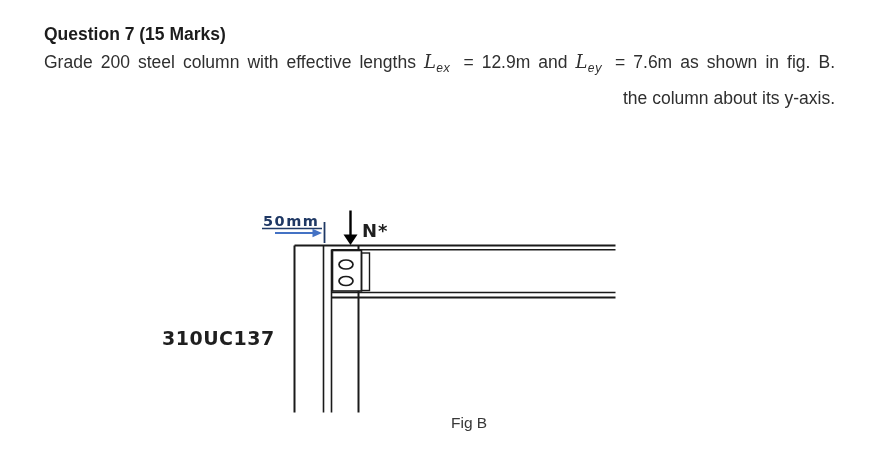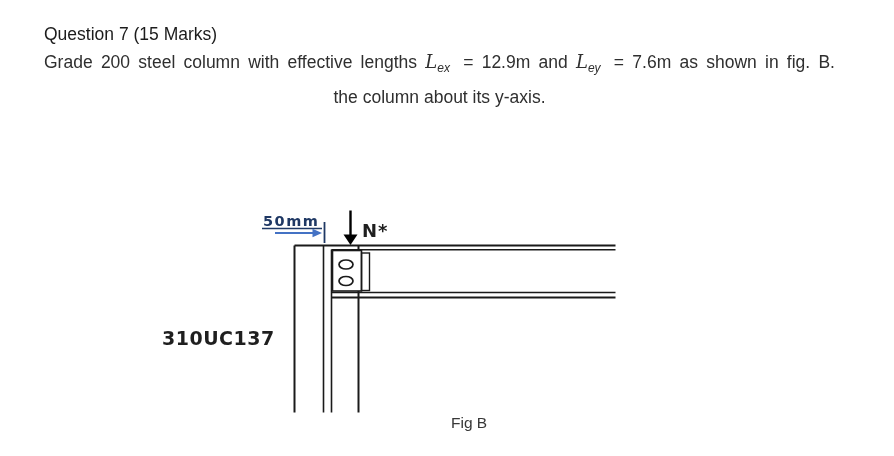--- a/index.html
+++ b/index.html
@@ -18,37 +18,37 @@
   .doc-text {
     position: absolute;
     left: 44px;
     top: 20px;
     width: 791px;
     color: #2f2f2f;
     font-size: 17.5px;
     line-height: 28.3px;
   }
   .doc-title {
-    font-weight: normal;
+    font-weight: bold;
     color: #1c1c1c;
   }
   .jline {
     text-align: justify;
     text-align-last: justify;
   }
   .lastline {
-    text-align: center;
+    text-align: right;
   }
   .mathvar {
     font-family: "DejaVu Serif", serif;
     font-style: italic;
     font-size: 18px;
   }
   .mathsub {
-    font-family: Liberation Sans, sans-serif;
+    font-family: Liberation Mono, monospace;
     font-style: italic;
     font-size: 12px;
     vertical-align: -4px;
   }
   .mathgap {
     display: inline-block;
     width: 5px;
   }
   .fig-svg {
     position: absolute;

